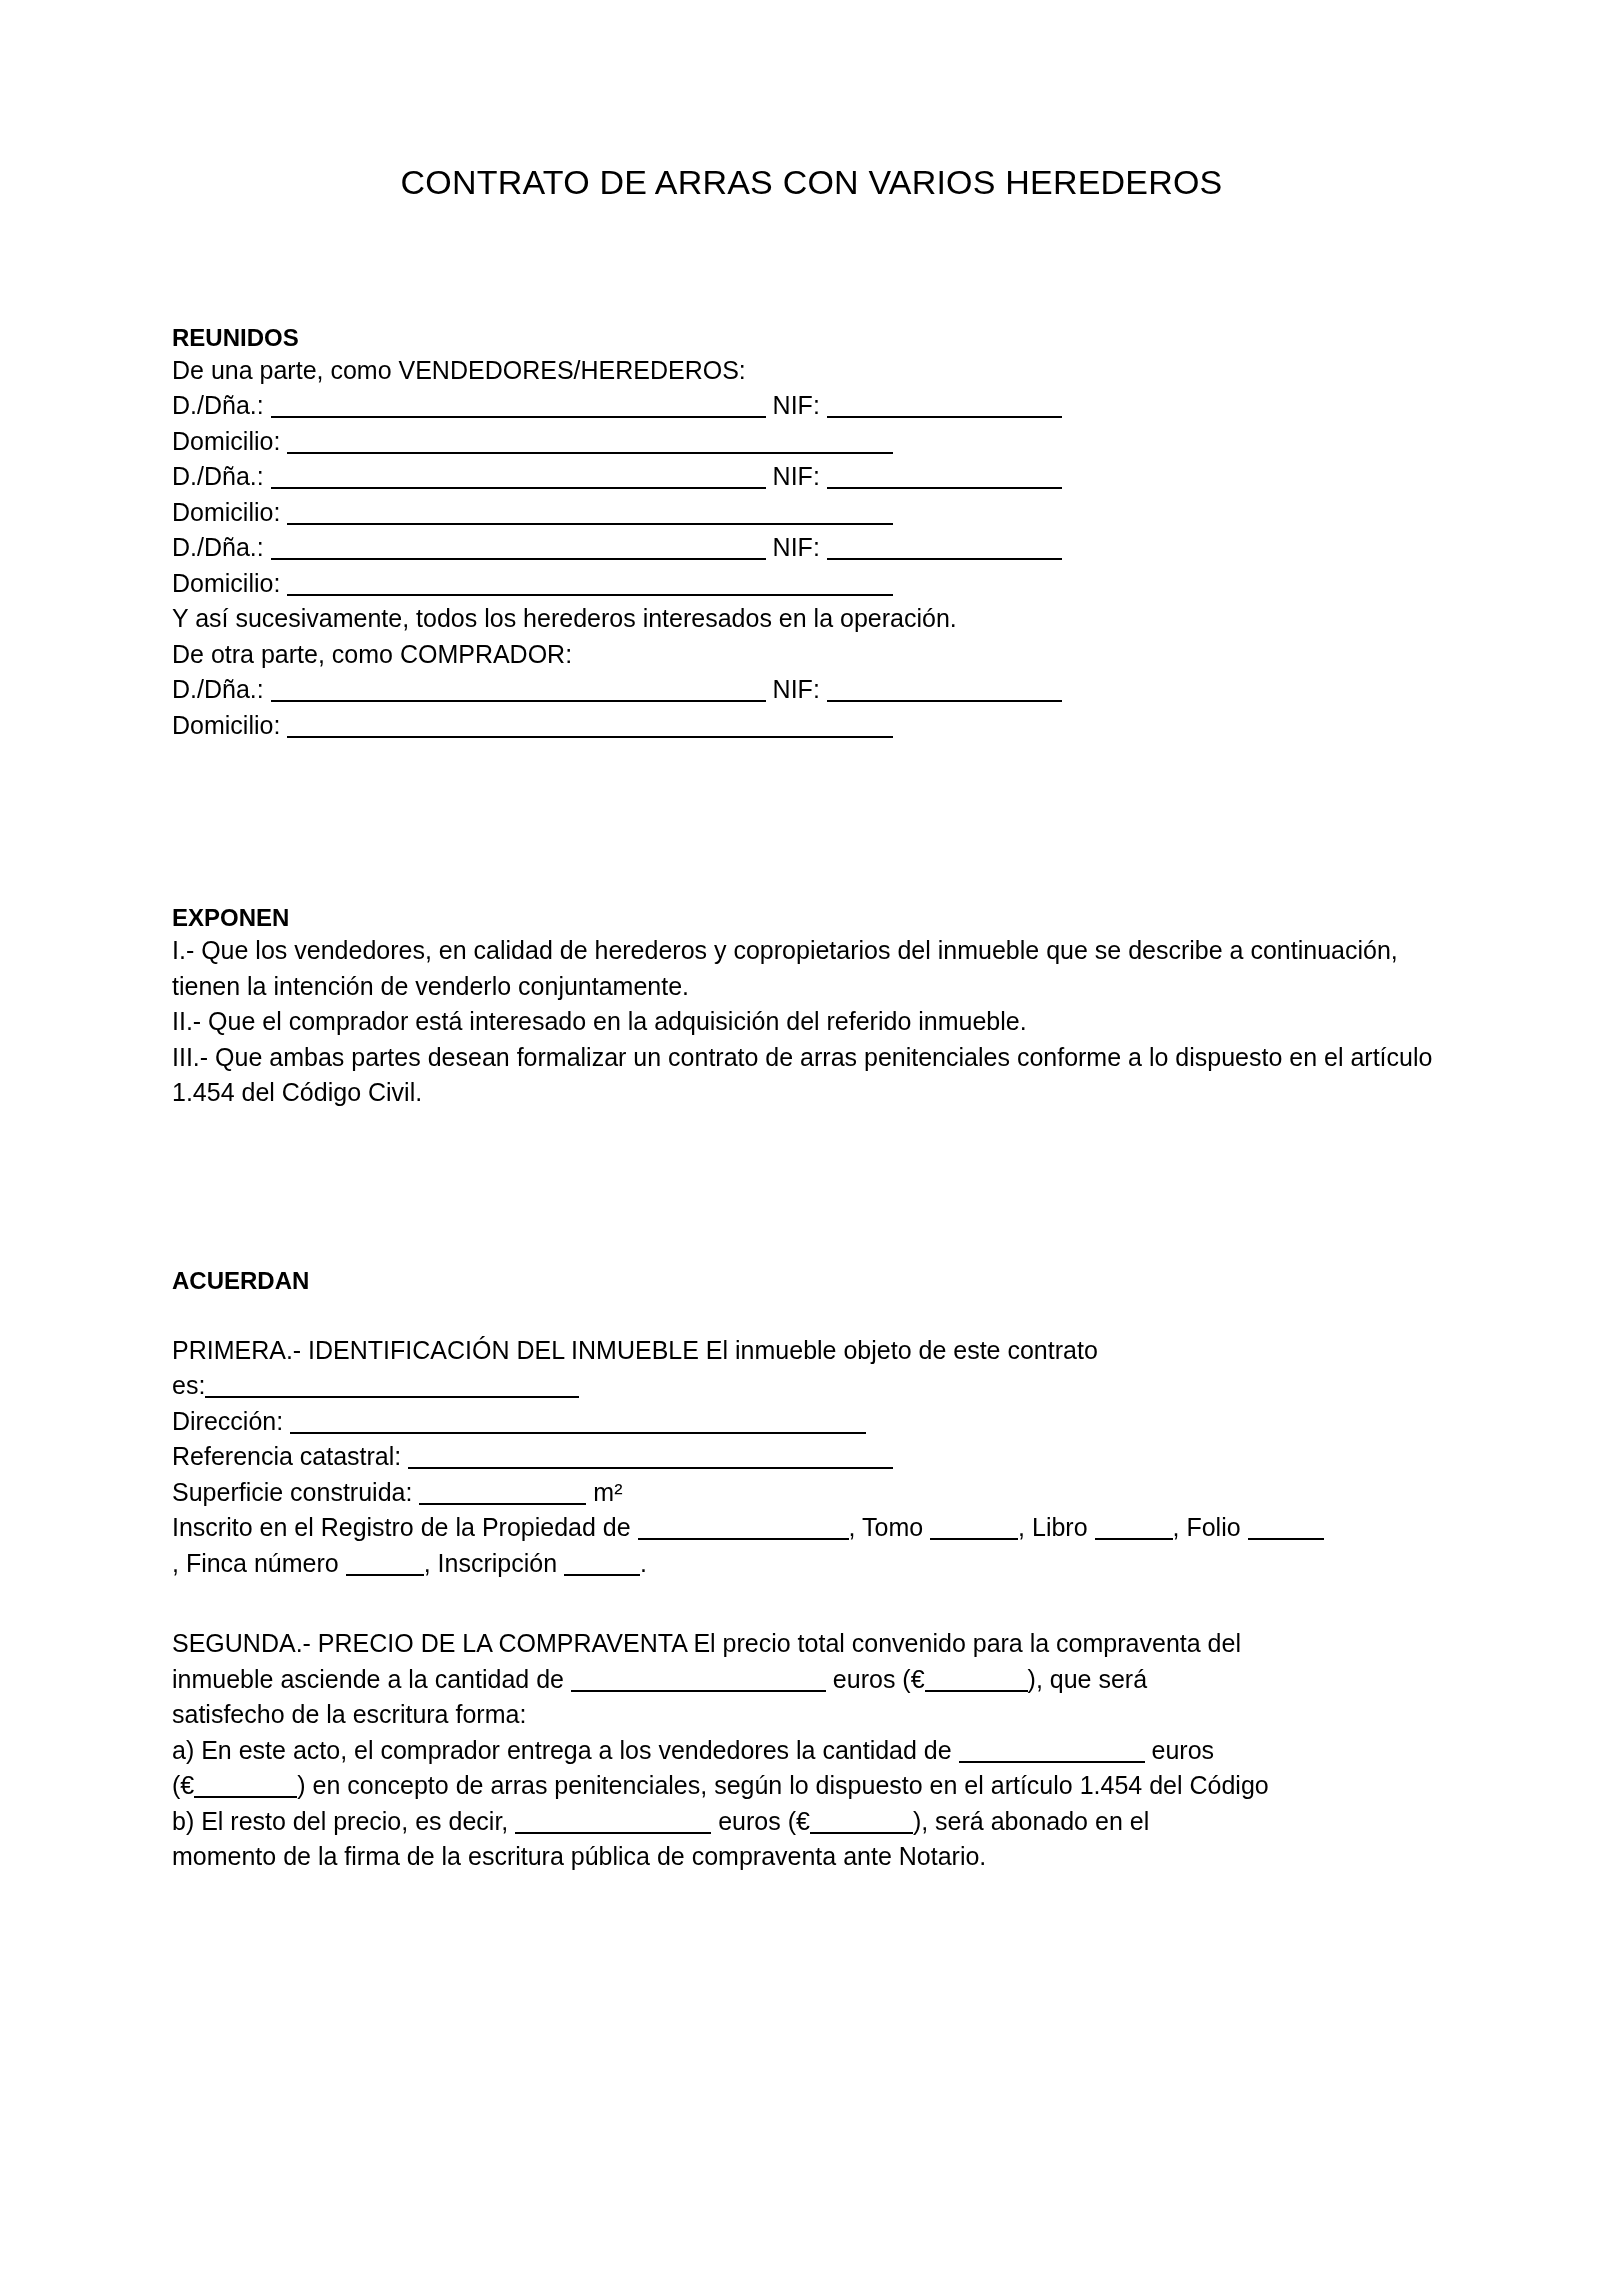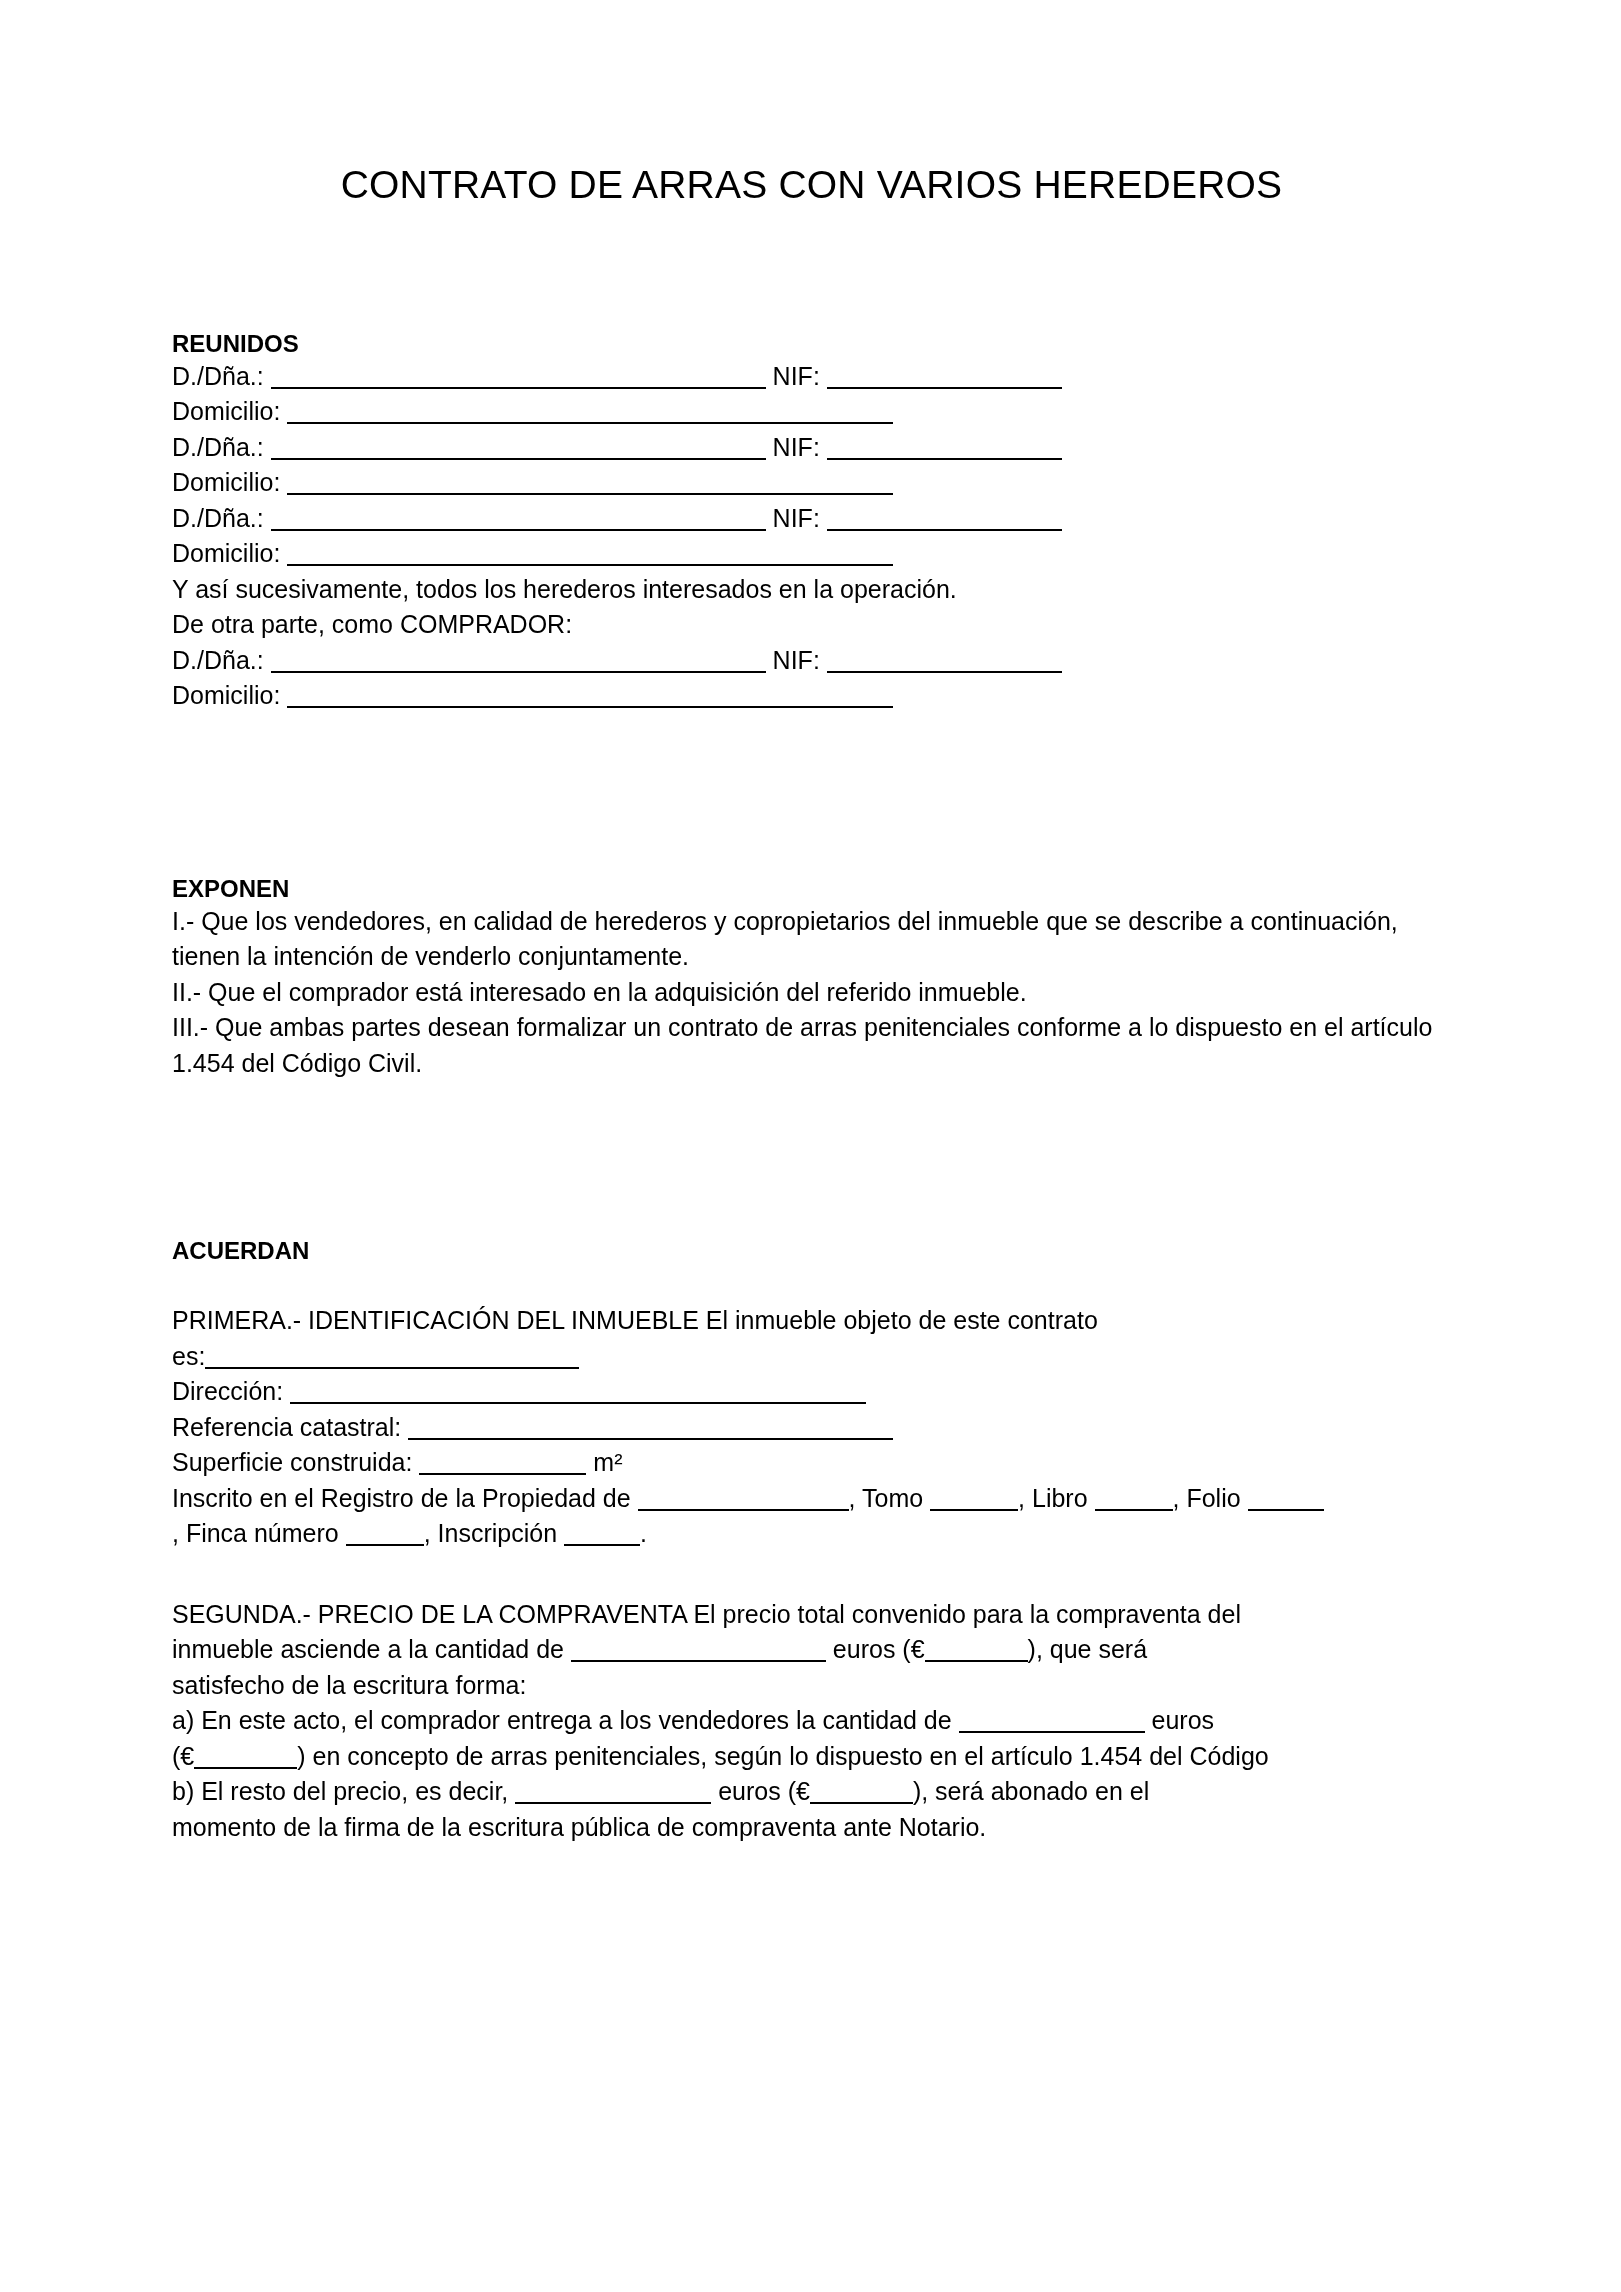--- a/index.html
+++ b/index.html
@@ -23,21 +23,21 @@
   }
   .content {
     position: absolute;
     left: 172px;
     top: 0;
     width: 1279px;
   }
 
   
   .doc-title {
-    font-size: 39px;
+    font-size: 34px;
     font-weight: normal;
     text-align: center;
     letter-spacing: 0.2px;
     margin: 0;
     padding-top: 162px;
     line-height: 1.2;
   }
 
   
   .section-heading {
@@ -94,20 +94,21 @@
 </head>
 <body>
 
 <div class="page">
   <div class="content">
 
     <h1 class="doc-title">CONTRATO DE ARRAS CON VARIOS HEREDEROS</h1>
 
     <h2 class="section-heading sec-reunidos">REUNIDOS</h2>
 
+    <p class="body gap-lg">De una parte, como VENDEDORES/HEREDEROS:</p>
 
     <p class="body gap-md">
       <span>D./Dña.:</span>
       <span class="fill fill-name"></span>
       <span>NIF:</span>
       <span class="fill fill-nif"></span>
     </p>
     <p class="body gap-md">
       <span>Domicilio:</span>
       <span class="fill fill-dom"></span>

